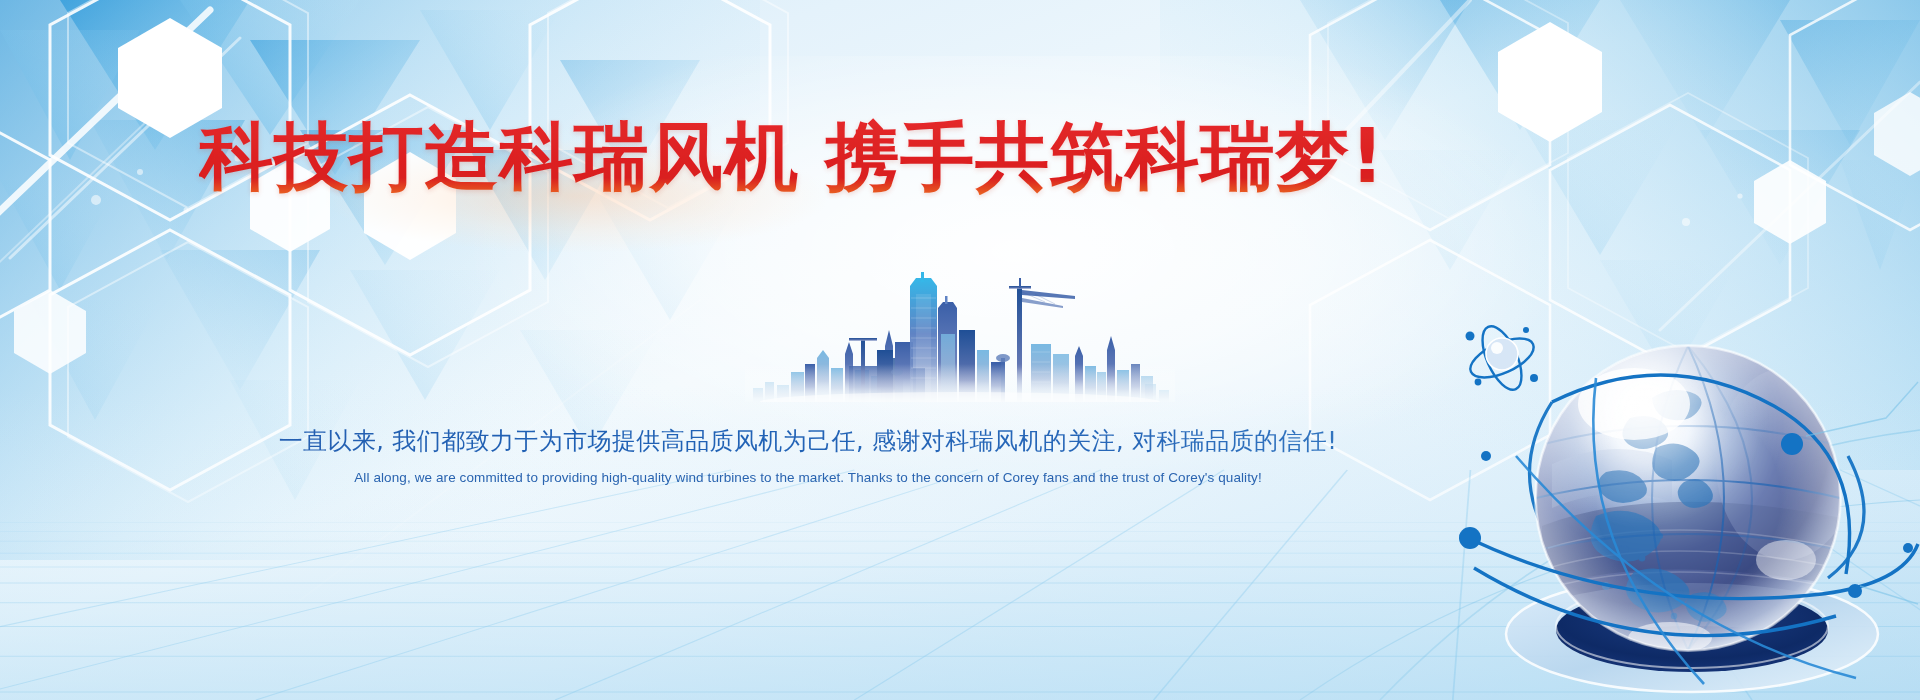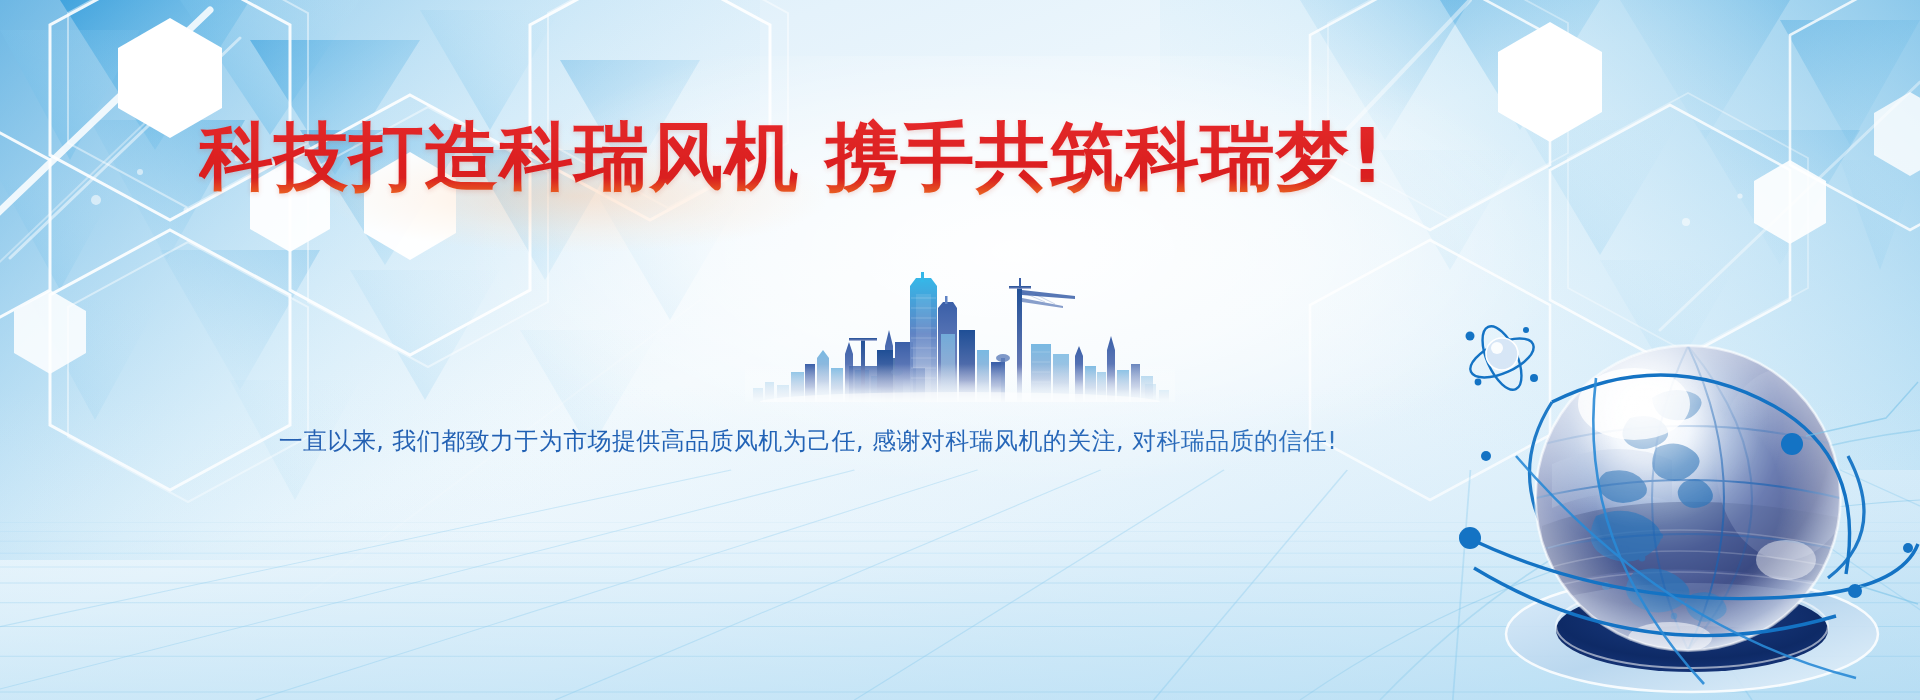--- a/index.html
+++ b/index.html
@@ -334,20 +334,21 @@
     <ellipse cx="258" cy="86" rx="7" ry="4" fill="#4a6db0" opacity=".7"></ellipse>
     <rect x="256" y="86" width="4" height="44" fill="#4a6db0" opacity=".6"></rect>
     <ellipse cx="152" cy="100" rx="6" ry="3.5" fill="#5b7cb8" opacity=".6"></ellipse>
 
     <rect x="0" y="92" width="430" height="38" fill="url(#fade)"></rect>
     <ellipse cx="215" cy="130" rx="200" ry="10" fill="#ffffff" opacity=".55"></ellipse>
   </svg>
 
   <div class="sub-wrap">
     <div class="sub-cn">一直以来, 我们都致力于为市场提供高品质风机为己任, 感谢对科瑞风机的关注, 对科瑞品质的信任!</div>
+    <div class="sub-en">All along, we are committed to providing high-quality wind turbines to the market. Thanks to the concern of Corey fans and the trust of Corey's quality!</div>
   </div>
 
   <svg class="globe" viewBox="0 0 470 420">
     <defs>
       <radialGradient id="sph" cx="38%" cy="26%" r="78%">
         <stop offset="0%" stop-color="#ffffff"></stop>
         <stop offset="16%" stop-color="#e9f1fb"></stop>
         <stop offset="34%" stop-color="#9fb4d8"></stop>
         <stop offset="55%" stop-color="#5d6fa8"></stop>
         <stop offset="76%" stop-color="#3f4d86"></stop>

